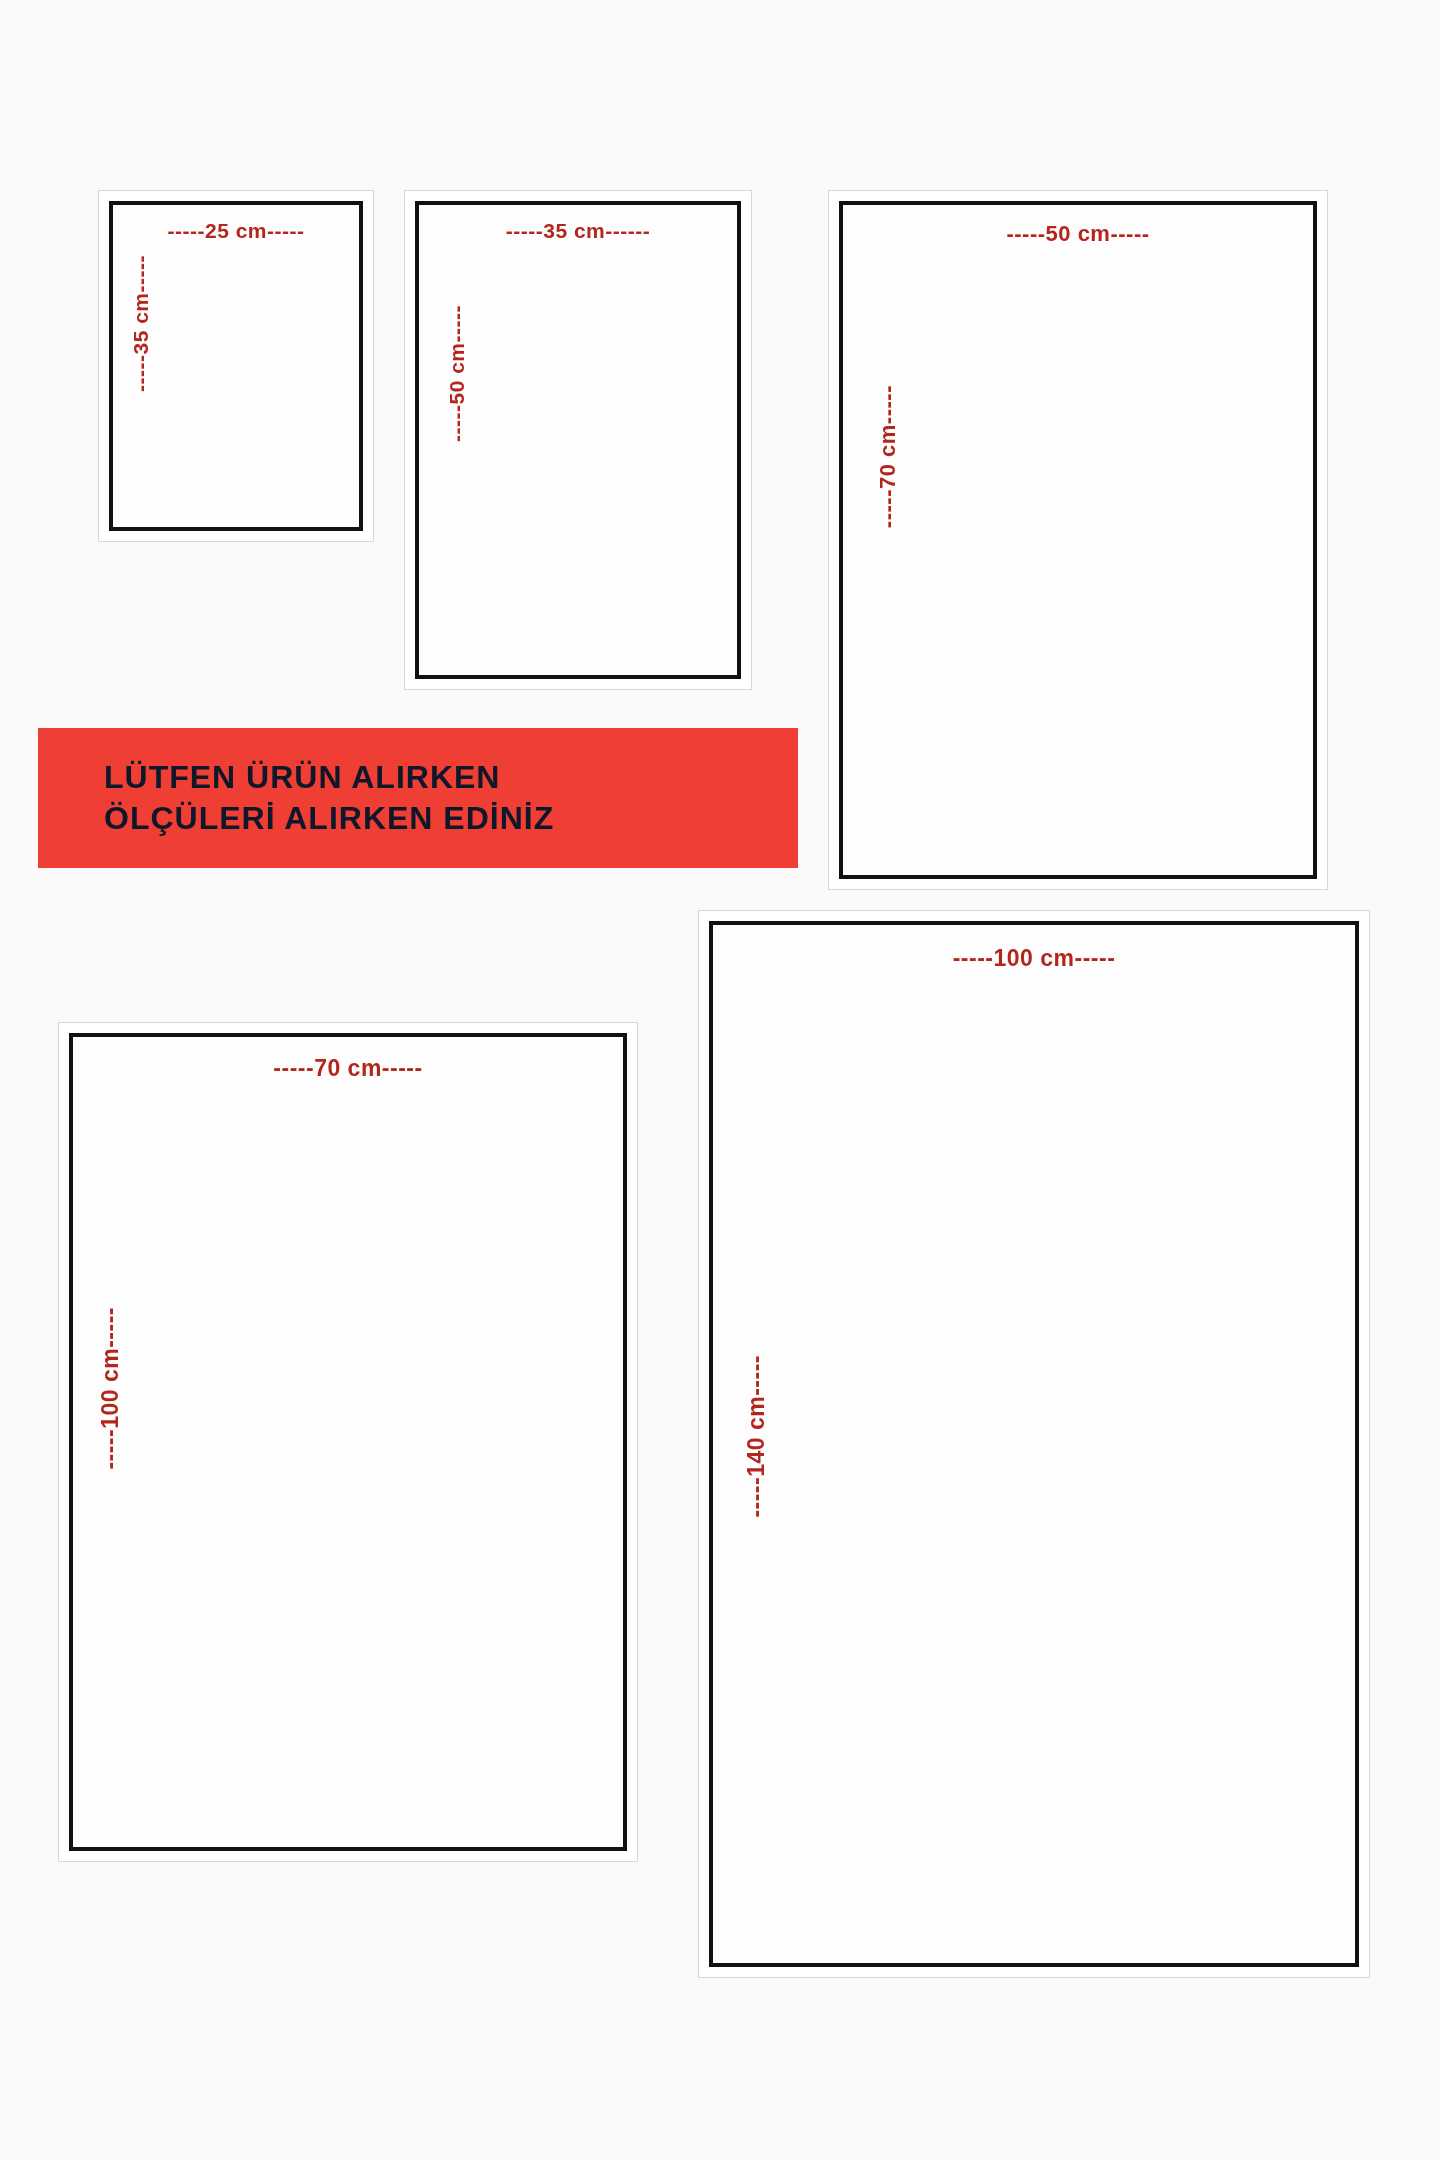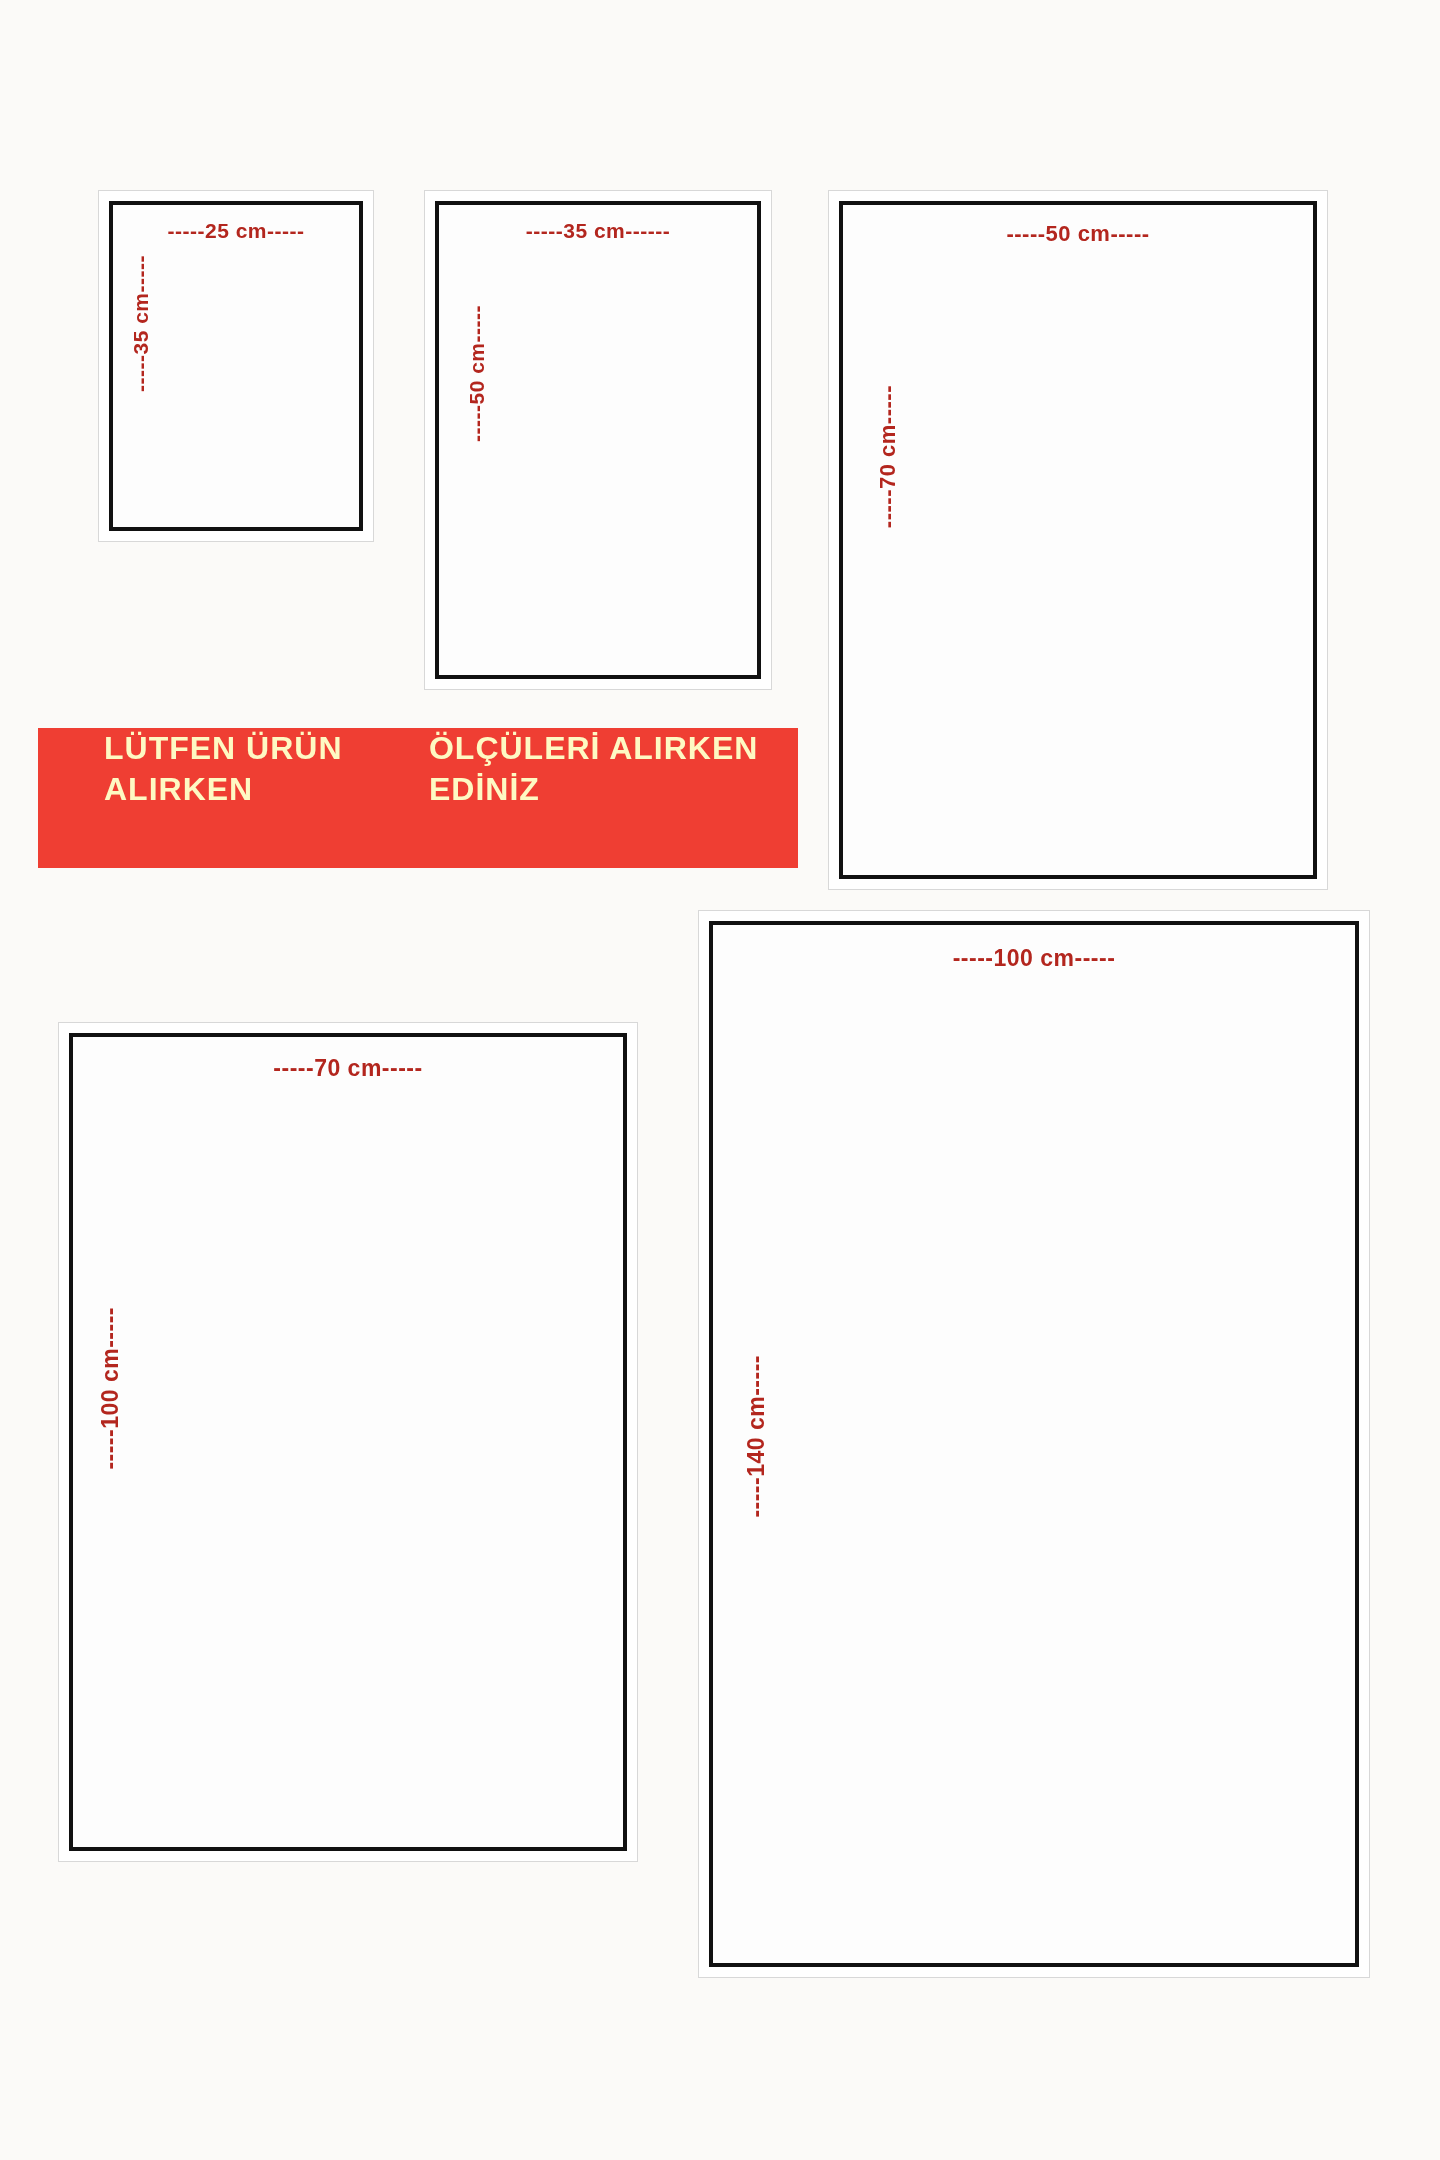--- a/index.html
+++ b/index.html
@@ -53,23 +53,24 @@
   .dim-left {
     transform-origin: center center;
     writing-mode: vertical-rl;
     transform: rotate(180deg);
   }
 
   
   #warning-banner {
     position: absolute;
     background: #ef3e33;
-    color: #fef9c3;
+    color: #0f172a;
     font-weight: bold;
     display: flex;
+    flex-direction: column;
     justify-content: center;
     padding-left: 66px;
     box-sizing: border-box;
     letter-spacing: 1px;
     line-height: 1.28;
   }
   #warning-banner .line {
     display: block;
   }
 </style>
@@ -78,21 +79,21 @@
 
 <div id="stage">
 
   <div class="sample" style="left:98px; top:190px; width:276px; height:352px;">
     <div class="sample-inner">
       <span class="dim dim-top" style="top:14px; font-size:21px;">-----25 cm-----</span>
       <span class="dim dim-left" style="left:16px; top:50px; font-size:21px;">-----35 cm-----</span>
     </div>
   </div>
 
-  <div class="sample" style="left:424px; top:190px; width:348px; height:500px;">
+  <div class="sample" style="left:404px; top:190px; width:348px; height:500px;">
     <div class="sample-inner">
       <span class="dim dim-top" style="top:14px; font-size:21px;">-----35 cm------</span>
       <span class="dim dim-left" style="left:26px; top:100px; font-size:21px;">-----50 cm-----</span>
     </div>
   </div>
 
   <div class="sample" style="left:828px; top:190px; width:500px; height:700px;">
     <div class="sample-inner">
       <span class="dim dim-top" style="top:16px; font-size:22px;">-----50 cm-----</span>
       <span class="dim dim-left" style="left:32px; top:180px; font-size:22px;">-----70 cm-----</span>

